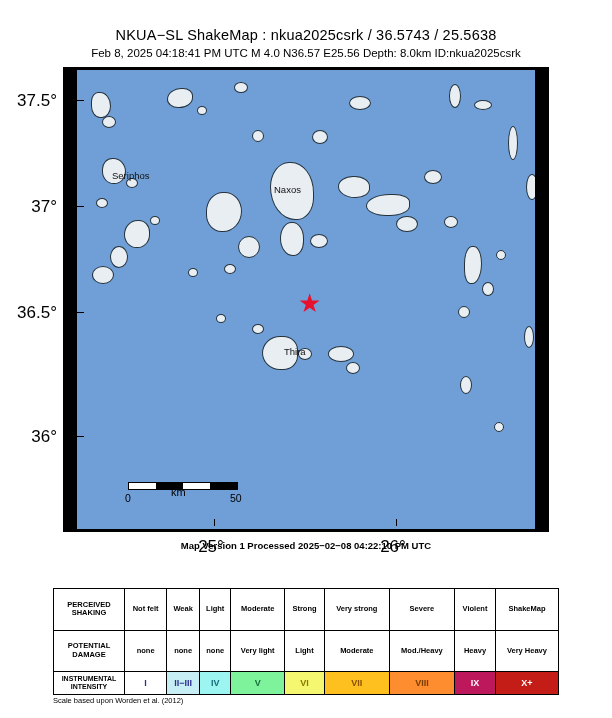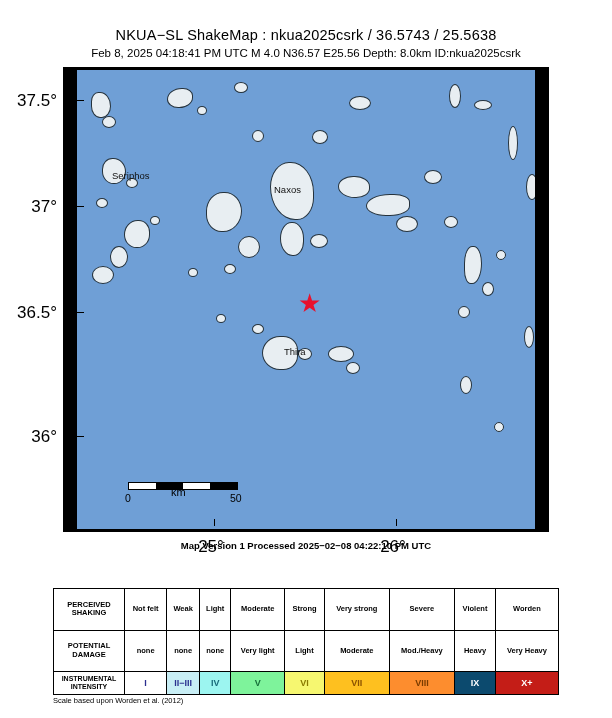--- a/index.html
+++ b/index.html
@@ -274,21 +274,21 @@
         <tr class="headrow">
       <td class="rowhead">PERCEIVED SHAKING</td>
       <td>Not felt</td>
       <td>Weak</td>
       <td>Light</td>
       <td>Moderate</td>
       <td>Strong</td>
       <td>Very strong</td>
       <td>Severe</td>
       <td>Violent</td>
-      <td>Worden</td>
+      <td>ShakeMap</td>
     </tr>
     <tr class="headrow">
       <td class="rowhead">POTENTIAL DAMAGE</td>
       <td>none</td>
       <td>none</td>
       <td>none</td>
       <td>Very light</td>
       <td>Light</td>
       <td>Moderate</td>
       <td>Mod./Heavy</td>
@@ -297,20 +297,20 @@
     </tr>
     <tr class="intensity">
       <td class="rowhead">INSTRUMENTAL INTENSITY</td>
       <td style="background: rgb(255, 255, 255); color: rgb(43, 47, 143);">I</td>
       <td style="background: rgb(200, 238, 245); color: rgb(43, 47, 143);">II−III</td>
       <td style="background: rgb(156, 245, 240); color: rgb(26, 107, 122);">IV</td>
       <td style="background: rgb(126, 243, 155); color: rgb(23, 113, 58);">V</td>
       <td style="background: rgb(246, 247, 112); color: rgb(138, 122, 0);">VI</td>
       <td style="background: rgb(254, 192, 31); color: rgb(138, 82, 0);">VII</td>
       <td style="background: rgb(253, 141, 46); color: rgb(122, 60, 0);">VIII</td>
-      <td style="background: #0c4a6e; color: rgb(255, 255, 255);">IX</td>
+      <td style="background: #be185d; color: rgb(255, 255, 255);">IX</td>
       <td style="background: rgb(196, 29, 23); color: rgb(255, 255, 255);">X+</td>
     </tr>
   </tbody>
     </table>
 
   <div class="credit">Scale based upon Worden et al. (2012)</div>
 </div>
 
 </body></html>

